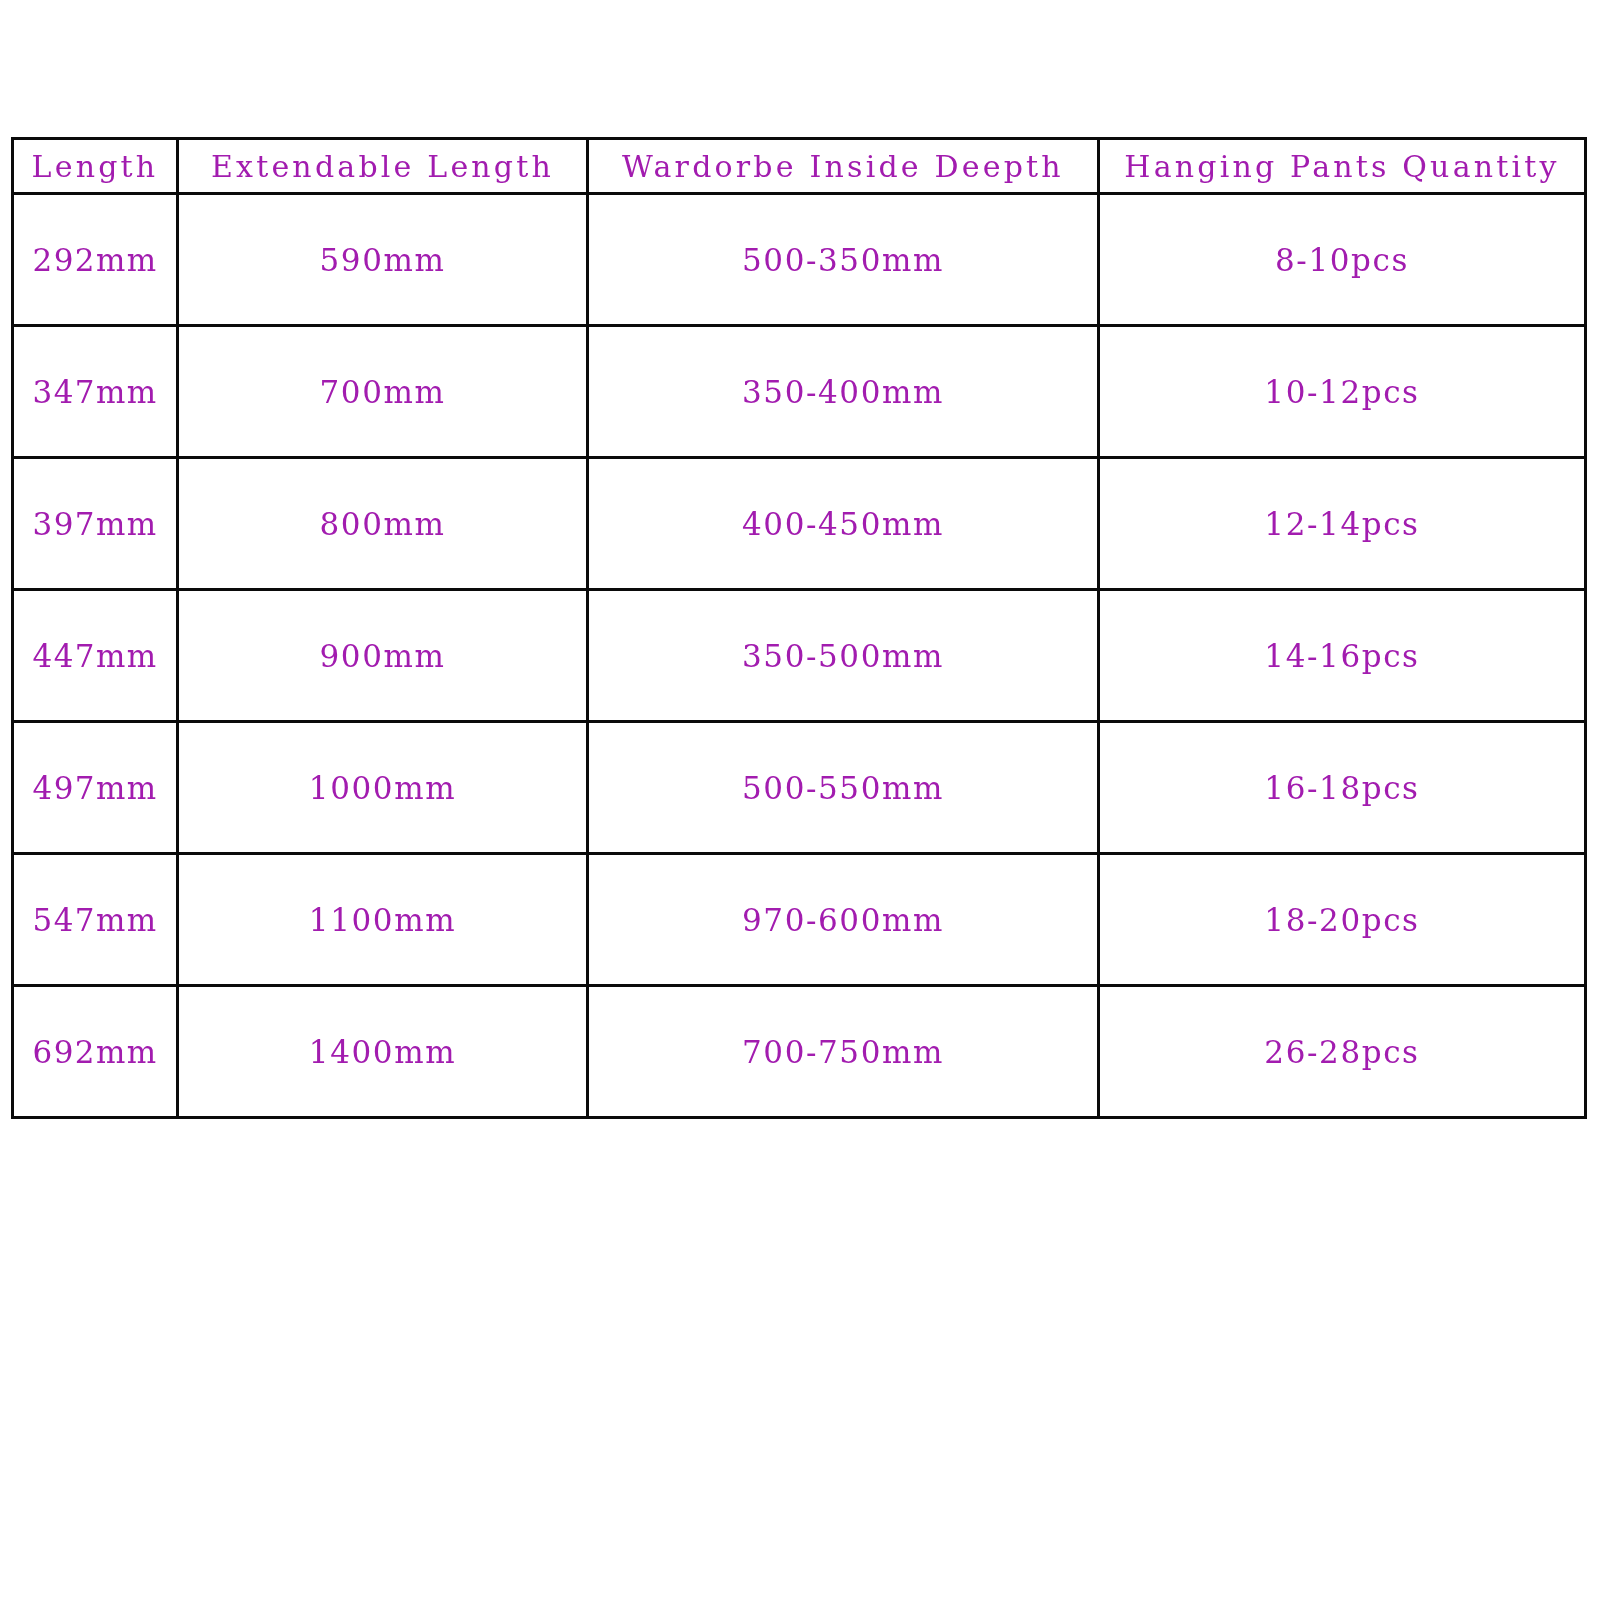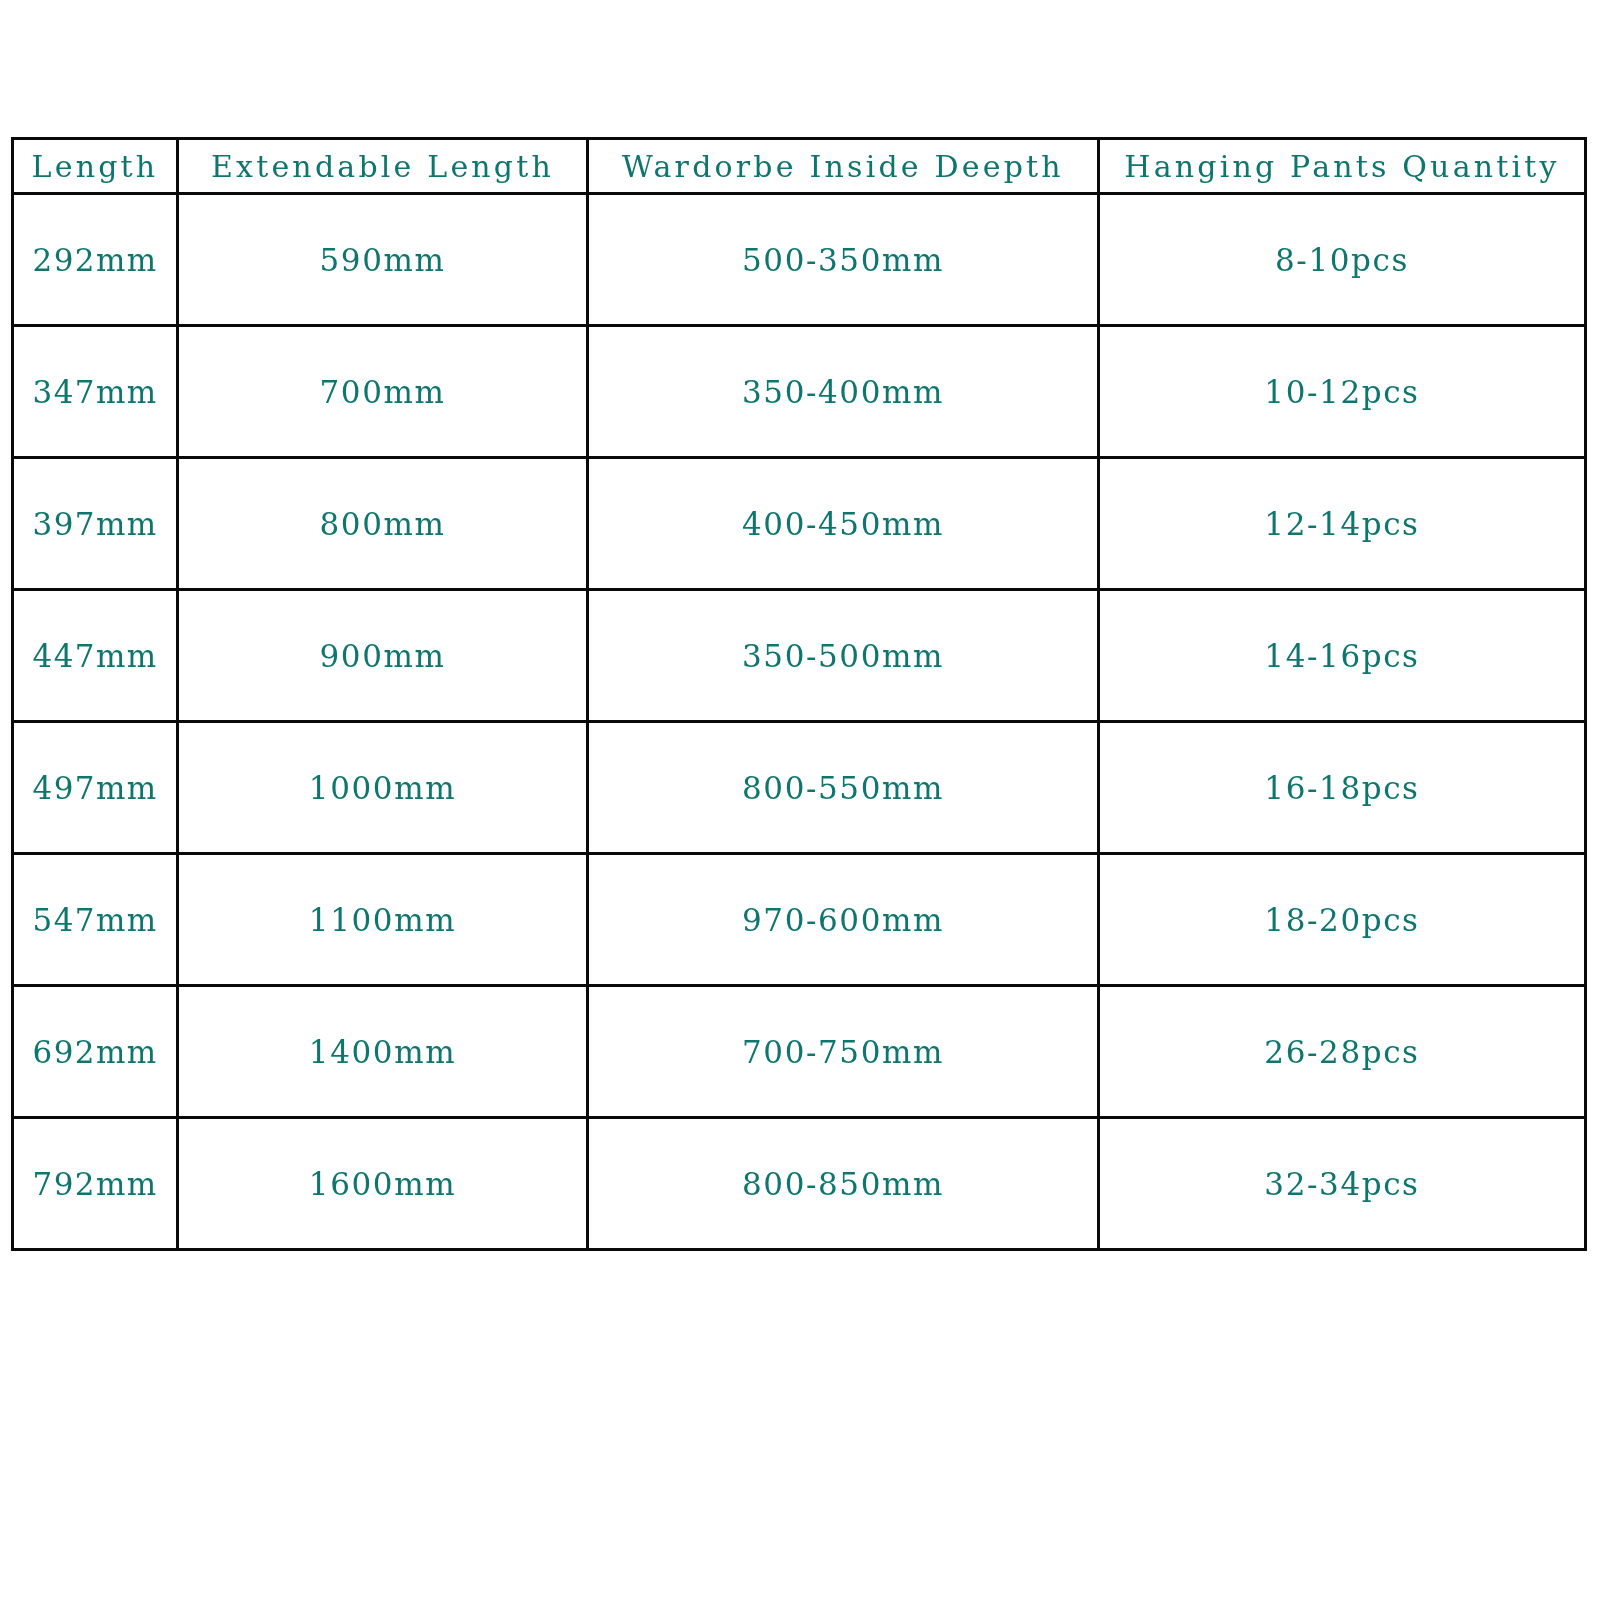--- a/index.html
+++ b/index.html
@@ -41,21 +41,21 @@
   col.c1 { width: 165px; }
   col.c2 { width: 410px; }
   col.c3 { width: 511px; }
   col.c4 { width: 487px; }
 
   table.spec-table th,
   table.spec-table td {
     border: 3px solid #0a0a0a;
     text-align: center;
     vertical-align: middle;
-    color: #0f766e;
+    color: #a21caf;
     background: #ffffff;
     padding: 0;
   }
 
   table.spec-table th {
     height: 52px;
     font-weight: 400;
     font-size: 30px;
     letter-spacing: 3.2px;
     font-family: "DejaVu Serif", serif;
@@ -118,37 +118,31 @@
         </tr>
         <tr>
           <td class="col-length">447mm</td>
           <td>900mm</td>
           <td>350-500mm</td>
           <td>14-16pcs</td>
         </tr>
         <tr>
           <td class="col-length">497mm</td>
           <td>1000mm</td>
-          <td>800-550mm</td>
+          <td>500-550mm</td>
           <td>16-18pcs</td>
         </tr>
         <tr>
           <td class="col-length">547mm</td>
           <td>1100mm</td>
           <td>970-600mm</td>
           <td>18-20pcs</td>
         </tr>
         <tr>
           <td class="col-length">692mm</td>
           <td>1400mm</td>
           <td>700-750mm</td>
           <td>26-28pcs</td>
         </tr>
-        <tr>
-          <td class="col-length">792mm</td>
-          <td>1600mm</td>
-          <td>800-850mm</td>
-          <td>32-34pcs</td>
-        </tr>
       </tbody>
     </table>
   </div>
 </div>
 
 </body></html>

